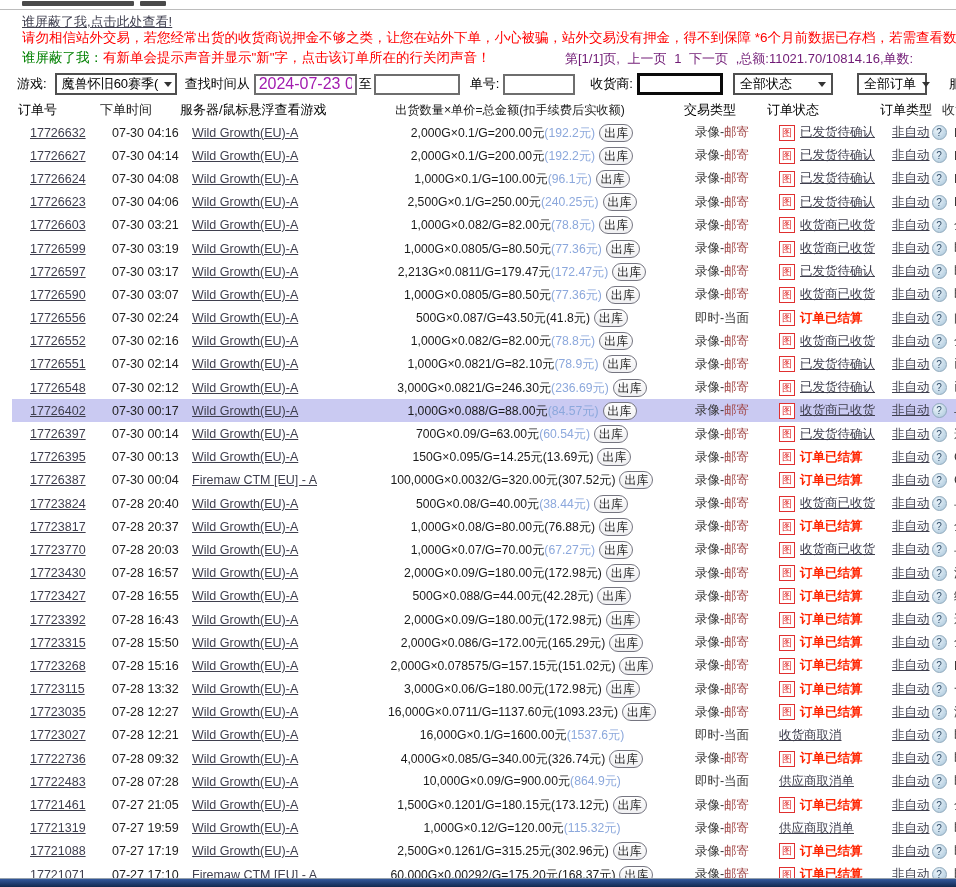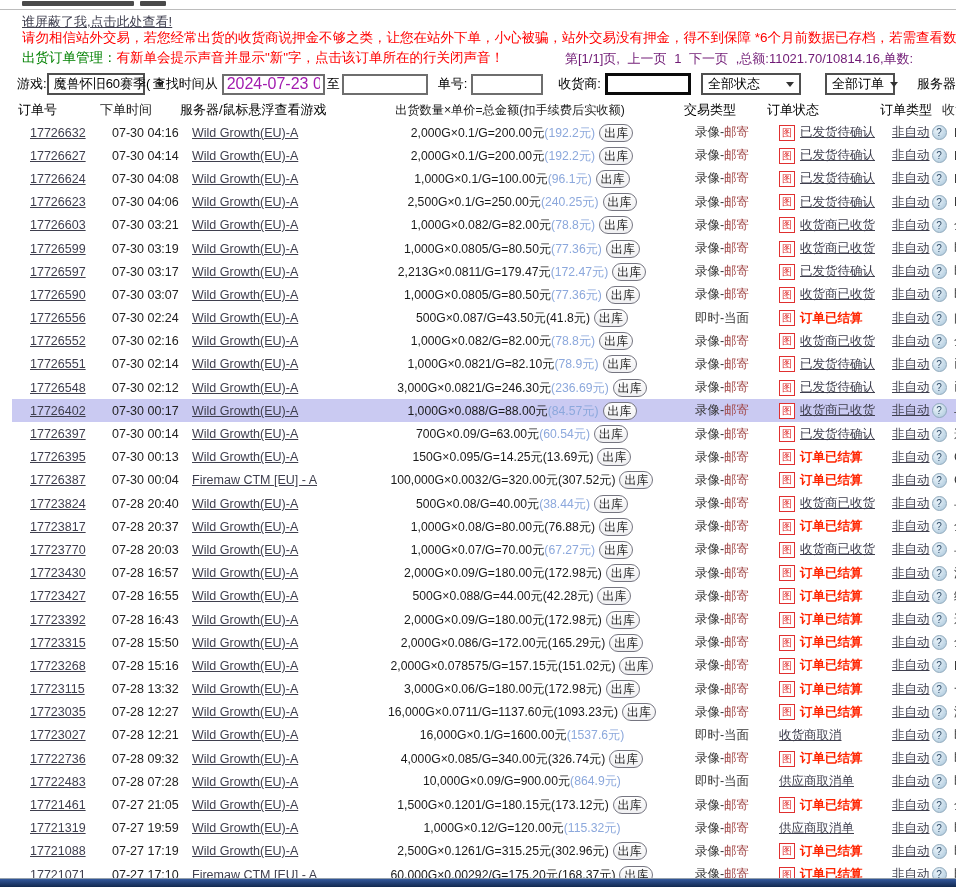--- a/index.html
+++ b/index.html
@@ -64,34 +64,34 @@
 </head>
 <body>
 
 <div class="frag" style="left:22px;width:112px"></div>
 <div class="frag" style="left:140px;width:26px"></div>
 <div class="topline"></div>
 
 <a class="blocked">谁屏蔽了我,点击此处查看!</a>
 <div class="notice1">请勿相信站外交易，若您经常出货的收货商说押金不够之类，让您在站外下单，小心被骗，站外交易没有押金，得不到保障 *6个月前数据已存档，若需查看数据源选归档并选时间</div>
 <div class="line3">
-  <span class="green">出货订单管理：</span><span class="red">有新单会提示声音并显示"新"字，点击该订单所在的行关闭声音！</span>
+  <span class="green">谁屏蔽了我：</span><span class="red">有新单会提示声音并显示"新"字，点击该订单所在的行关闭声音！</span>
 </div>
 
 <div class="pager">
   <span>第[1/1]页,</span>
   <span class="plink">上一页</span>
   <span class="plink">1</span>
   <span class="plink">下一页</span>
   <span>,总额:11021.70/10814.16,单数:</span>
 </div>
 
 <div class="filters">
   <span class="lb" style="margin-left:17px">游戏:</span>
-  <div class="sel" style="margin-left:0;width:98px">
+  <div class="sel" style="margin-left:8px;width:122px">
     <span>魔兽怀旧60赛季(</span>
     <i class="car"></i>
   </div>
   <span class="lb" style="margin-left:8px">查找时间从</span>
   <input class="inp" style="margin-left: 4px; width: 93px;" value="2024-07-23 00">
   <span class="lb" style="margin-left:2px">至</span>
   <input class="inp" style="margin-left: 2px; width: 76px;" value="">
   <span class="lb" style="margin-left:10px">单号:</span>
   <input class="inp" style="margin-left: 4px; width: 62px;" value="">
   <span class="lb" style="margin-left:15px">收货商:</span>

